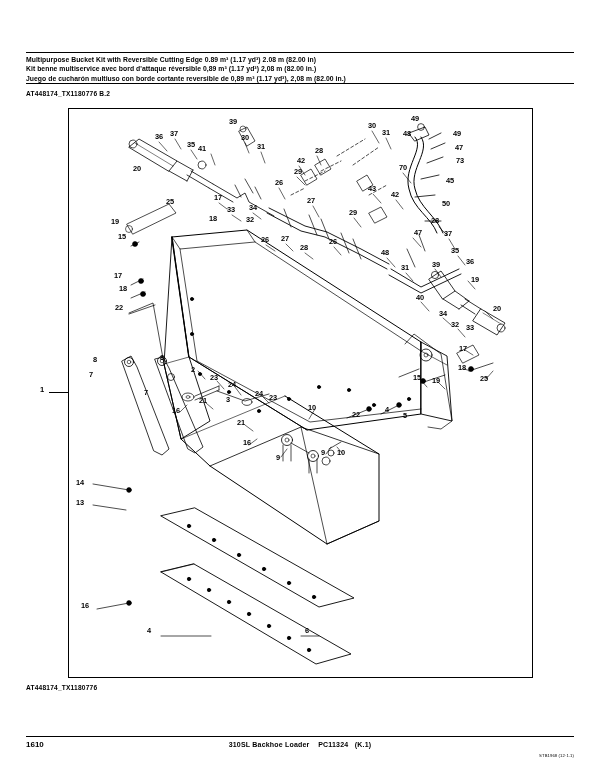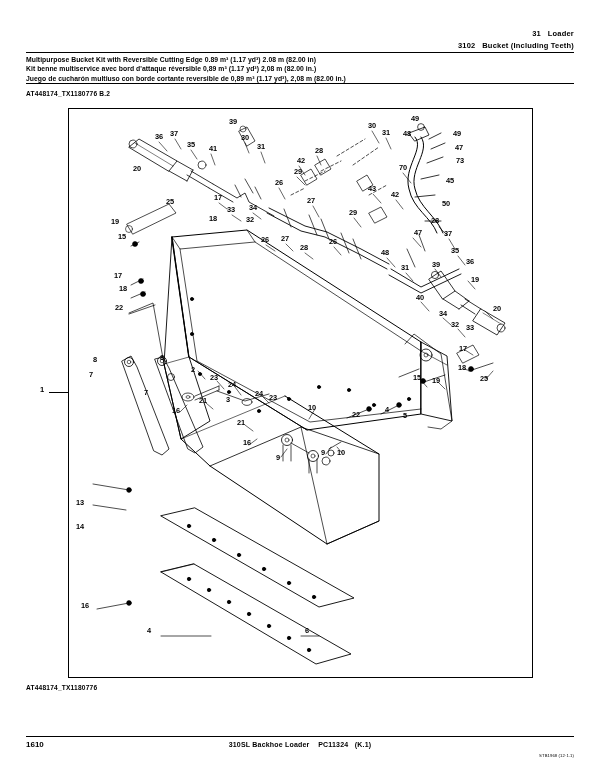--- a/index.html
+++ b/index.html
@@ -146,30 +146,20 @@
     top: 392px;
     width: 19px;
     border-top: 1px solid #000;
   }
 </style>
 </head>
 <body>
 
 <div class="page">
 
-  <div class="hdr-right">
-    <div>
-      <span>31</span>
-      &nbsp;&nbsp;<span>Loader</span>
-    </div>
-    <div>
-      <span>3102</span>
-      &nbsp;&nbsp;<span>Bucket  (Including Teeth)</span>
-    </div>
-  </div>
   <div class="hdr-rule"></div>
 
   <div class="title-block">
     <div>Multipurpose Bucket Kit with Reversible Cutting Edge 0.89 m³ (1.17 yd³) 2.08 m (82.00 in)</div>
     <div>Kit benne multiservice avec bord d'attaque réversible 0,89 m³ (1.17 yd³) 2,08 m (82.00 in.)</div>
     <div>Juego de cucharón multiuso con borde cortante reversible de 0,89 m³ (1.17 yd³), 2,08 m (82.00 in.)</div>
   </div>
   <div class="hdr-rule2"></div>
 
   <div class="partno-top">AT448174_TX1180776 B.2</div>
@@ -429,21 +419,21 @@
           <path d="M417 270 L424 262"></path>
         </g>
       </g>
     </svg>
 
     <div id="callout-layer">
         <div class="cl" style="left: 86px; top: 24px;">36</div>
         <div class="cl" style="left: 101px; top: 21px;">37</div>
         <div class="cl" style="left: 160px; top: 9px;">39</div>
         <div class="cl" style="left: 118px; top: 32px;">35</div>
-        <div class="cl" style="left: 140px; top: 36px;">41</div>
+        <div class="cl" style="left: 129px; top: 36px;">41</div>
         <div class="cl" style="left: 172px; top: 25px;">30</div>
         <div class="cl" style="left: 188px; top: 34px;">31</div>
         <div class="cl" style="left: 299px; top: 13px;">30</div>
         <div class="cl" style="left: 313px; top: 20px;">31</div>
         <div class="cl" style="left: 342px; top: 6px;">49</div>
         <div class="cl" style="left: 334px; top: 21px;">48</div>
         <div class="cl" style="left: 384px; top: 21px;">49</div>
         <div class="cl" style="left: 386px; top: 35px;">47</div>
         <div class="cl" style="left: 387px; top: 48px;">73</div>
         <div class="cl" style="left: 64px; top: 56px;">20</div>
@@ -506,21 +496,21 @@
         <div class="cl" style="left: 103px; top: 298px;">16</div>
         <div class="cl" style="left: 239px; top: 295px;">10</div>
         <div class="cl" style="left: 283px; top: 302px;">22</div>
         <div class="cl" style="left: 316px; top: 297px;">4</div>
         <div class="cl" style="left: 334px; top: 303px;">5</div>
         <div class="cl" style="left: 168px; top: 310px;">21</div>
         <div class="cl" style="left: 174px; top: 330px;">16</div>
         <div class="cl" style="left: 207px; top: 345px;">9</div>
         <div class="cl" style="left: 252px; top: 340px;">9</div>
         <div class="cl" style="left: 268px; top: 340px;">10</div>
-        <div class="cl" style="left: 7px; top: 370px; margin-top: 44px;">14</div>
+        <div class="cl" style="left: 7px; top: 370px;">14</div>
         <div class="cl" style="left: 7px; top: 390px;">13</div>
         <div class="cl" style="left: 12px; top: 493px;">16</div>
         <div class="cl" style="left: 78px; top: 518px;">4</div>
         <div class="cl" style="left: 236px; top: 518px;">6</div>
       </div>
   </div>
 
   <div class="partno-bottom">AT448174_TX1180776</div>
 
   <div class="ftr-rule"></div>

